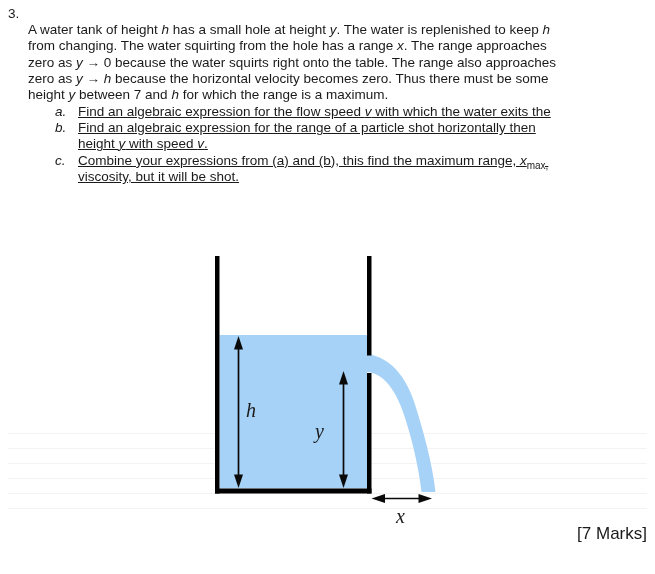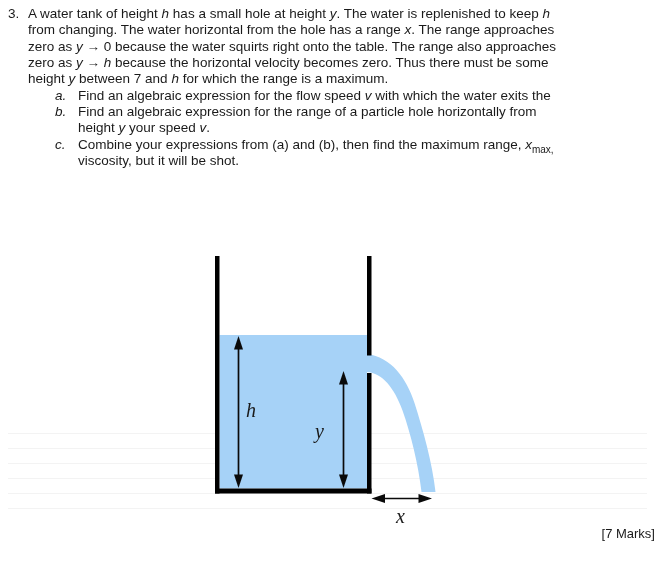--- a/index.html
+++ b/index.html
@@ -7,30 +7,30 @@
     width:655px;height:574px;position:relative;overflow:hidden;
     background:#ffffff;color:#1a1a1a;
     font-family:"Liberation Sans",sans-serif;
   }
   .problem{
     position:absolute;left:8px;top:6px;right:6px;
     font-size:13.5px;
     display:flex;align-items:flex-start;
   }
   .pnum{width:20px;flex:none;line-height:16.35px;}
-  .pbody{flex:1;min-width:0;}
+  .pbody{flex:1;min-width:0;margin-top:16px;}
   .line{white-space:pre;height:16.35px;line-height:16.35px;overflow:visible;}
   .var{font-style:italic;}
   sub.subscript{font-style:normal;font-size:10px;text-align:center;}
   .item{display:flex;align-items:flex-start;}
   .item-label{margin-left:27px;width:23px;flex:none;font-style:italic;line-height:16.35px;}
-  .item-lines{flex:1;min-width:0;}
+  .item-lines{flex:1;min-width:0;text-decoration:underline;}
   .marks{
-    position:absolute;top:525px;right:0;
-    font-size:13px;line-height:17px;
+    position:absolute;top:525px;right:8px;
+    font-size:17px;line-height:17px;
   }
   .faint-rule{position:absolute;left:8px;right:8px;height:1px;background:#f3f3f3;}
   svg.diagram{position:absolute;left:0;top:0;}
   .dlabel{
     font-family:"Liberation Serif",serif;font-style:italic;
     font-size:20px;fill:#1a1a1a;
   }
 </style>
 </head>
 <body>
@@ -40,43 +40,43 @@
 <div class="faint-rule" style="top:463px"></div>
 <div class="faint-rule" style="top:478px"></div>
 <div class="faint-rule" style="top:493px"></div>
 <div class="faint-rule" style="top:508px"></div>
 
 <div class="problem">
   <span class="pnum">3.</span>
   <div class="pbody">
     <div id="intro-lines">
         <div class="line"><span class="seg">A water tank of height </span><span class="var">h</span><span class="seg"> has a small hole at height </span><span class="var">y</span><span class="seg">. The water is replenished to keep </span><span class="var">h</span></div>
-        <div class="line"><span class="seg">from changing. The water horizontal from the hole has a range </span><span class="var">x</span><span class="seg">. The range approaches</span></div>
+        <div class="line"><span class="seg">from changing. The water squirting from the hole has a range </span><span class="var">x</span><span class="seg">. The range approaches</span></div>
         <div class="line"><span class="seg">zero as </span><span class="var">y</span><span class="seg"> → 0 because the water squirts right onto the table. The range also approaches</span></div>
         <div class="line"><span class="seg">zero as </span><span class="var">y</span><span class="seg"> → </span><span class="var">h</span><span class="seg"> because the horizontal velocity becomes zero. Thus there must be some</span></div>
         <div class="line"><span class="seg">height </span><span class="var">y</span><span class="seg"> between 7 and </span><span class="var">h</span><span class="seg"> for which the range is a maximum.</span></div>
       </div>
     <div id="items">
         <div class="item">
           <span class="item-label">a.</span>
           <div class="item-lines">
             <div class="line"><span class="seg">Find an algebraic expression for the flow speed </span><span class="var">v</span><span class="seg"> with which the water exits the</span></div>
           </div>
         </div>
         <div class="item">
           <span class="item-label">b.</span>
           <div class="item-lines">
-            <div class="line"><span class="seg">Find an algebraic expression for the range of a particle hole horizontally from</span></div>
-            <div class="line"><span class="seg">height </span><span class="var">y</span><span class="seg"> your speed </span><span class="var">v</span><span class="seg">.</span></div>
+            <div class="line"><span class="seg">Find an algebraic expression for the range of a particle shot horizontally then</span></div>
+            <div class="line"><span class="seg">height </span><span class="var">y</span><span class="seg"> with speed </span><span class="var">v</span><span class="seg">.</span></div>
           </div>
         </div>
         <div class="item">
           <span class="item-label">c.</span>
           <div class="item-lines">
-            <div class="line"><span class="seg">Combine your expressions from (a) and (b), then find the maximum range, </span><span class="var">x</span><sub class="subscript">max,</sub></div>
+            <div class="line"><span class="seg">Combine your expressions from (a) and (b), this find the maximum range, </span><span class="var">x</span><sub class="subscript">max,</sub></div>
             <div class="line"><span class="seg">viscosity, but it will be shot.</span></div>
           </div>
         </div>
       </div>
   </div>
 </div>
 
 <svg class="diagram" width="655" height="574" viewBox="0 0 655 574">
 
   <rect x="219.5" y="335" width="147.5" height="153.5" fill="#a6d2f7"></rect>

